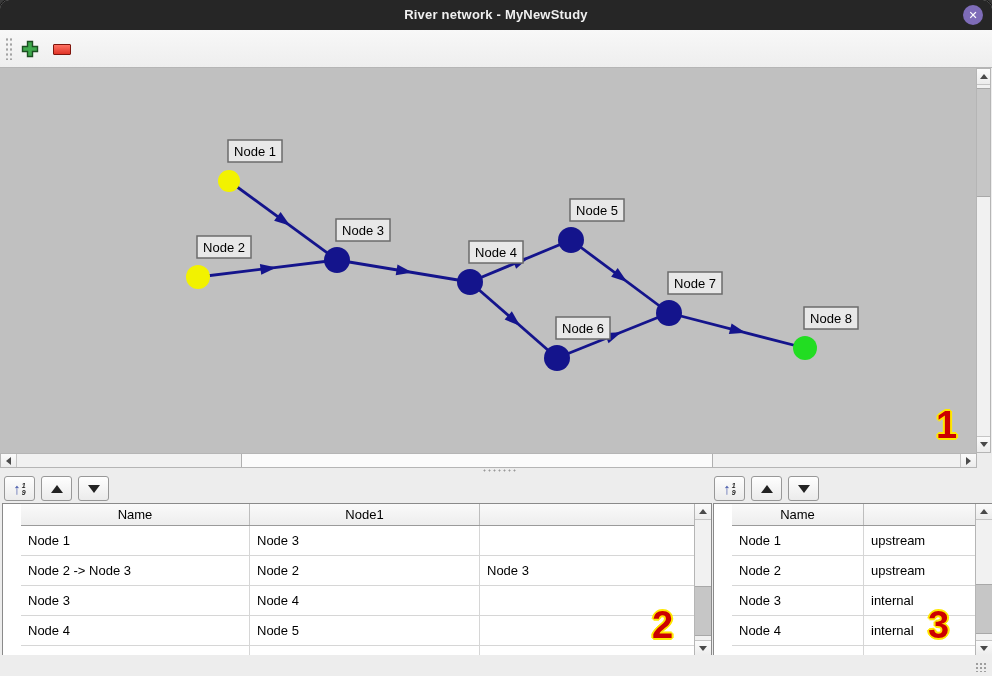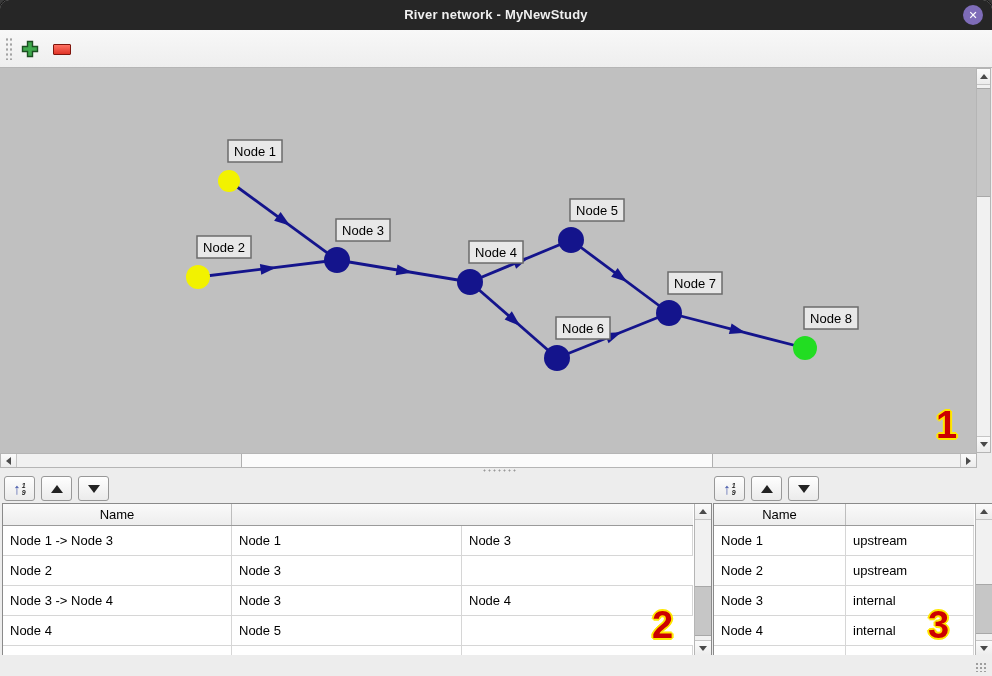--- a/index.html
+++ b/index.html
@@ -57,21 +57,21 @@
   .tables-area{ position:absolute; left:0; top:473px; width:992px; height:203px; background:#ededed;}
   .tbl-toolbar{ position:absolute; top:3px; display:flex; gap:6px;}
   .tbl-toolbar.lt{ left:4px;} .tbl-toolbar.rt{ left:714px;}
   .tbtn{ width:29px; height:23px; border:1px solid #989898; border-radius:3px;
          background:linear-gradient(#fefefe,#ebebeb); display:flex; align-items:center; justify-content:center;}
   .sort-icon{ display:flex; align-items:center; gap:1px;}
   .sort-arrow{ color:#4054a8; font-size:15px; font-weight:700; line-height:1;}
   .sort-digits{ display:flex; flex-direction:column; font-size:7px; line-height:7px; color:#222; font-weight:700;}
   .panel{ position:absolute; top:30px; height:152px; background:#fff; border:1px solid #8a8a8a; overflow:hidden;}
   .panel.lt{ left:2px; width:708px;} .panel.rt{ left:713px; width:278px;}
-  .tgrid{ position:absolute; left:0; top:0; overflow:hidden;}
+  .tgrid{ position:absolute; left:0; top:0; overflow:hidden;padding-left:18px;}
   .panel.lt .tgrid{ width:690px; height:152px;} .panel.rt .tgrid{ width:260px; height:152px;}
   .trow{ display:grid; height:29px; background:#fff; border-bottom:1px solid #d6d6d6;}
   .panel.lt .trow{ grid-template-columns:229px 230px 231px;}
   .panel.rt .trow{ grid-template-columns:132px 128px;}
   .trow.thead{ height:21px; background:linear-gradient(#fafafa,#ededed); border-bottom:1px solid #9a9a9a;}
   .tcell{ font-size:13px; color:#000; display:flex; align-items:center; padding-left:7px;
           border-right:1px solid #d6d6d6; overflow:hidden; white-space:nowrap;}
   .trow.thead .tcell{ justify-content:center; padding-left:0; border-right:1px solid #bdbdbd;}
   .tbl-sb{ position:absolute; top:0; right:0; width:16px; height:152px; background:#f1f1f1; border-left:1px solid #b5b5b5;}
   .tbl-sb .sb-btn{ left:0; width:16px; height:15px;}
@@ -217,32 +217,32 @@
         </div>
       <div class="tbtn">
           <i class="tri tri-down" style="border-left-width:6px;border-right-width:6px;border-top-width:8px;border-top-color:#222;"></i>
         </div>
     </div>
 
     <div class="panel lt">
       <div class="tgrid" id="left-table">
           <div class="trow thead">
             <div class="tcell">Name</div>
-          </div>
-          <div class="trow">
-            <div class="tcell">Node 1 -&gt; Node 3</div>
+            <div class="tcell">Node1</div>
+          </div>
+          <div class="trow">
             <div class="tcell">Node 1</div>
             <div class="tcell">Node 3</div>
           </div>
           <div class="trow">
+            <div class="tcell">Node 2 -&gt; Node 3</div>
             <div class="tcell">Node 2</div>
             <div class="tcell">Node 3</div>
           </div>
           <div class="trow">
-            <div class="tcell">Node 3 -&gt; Node 4</div>
             <div class="tcell">Node 3</div>
             <div class="tcell">Node 4</div>
           </div>
           <div class="trow">
             <div class="tcell">Node 4</div>
             <div class="tcell">Node 5</div>
           </div>
           <div class="trow">
             <div class="tcell"></div>
             <div class="tcell"></div>

